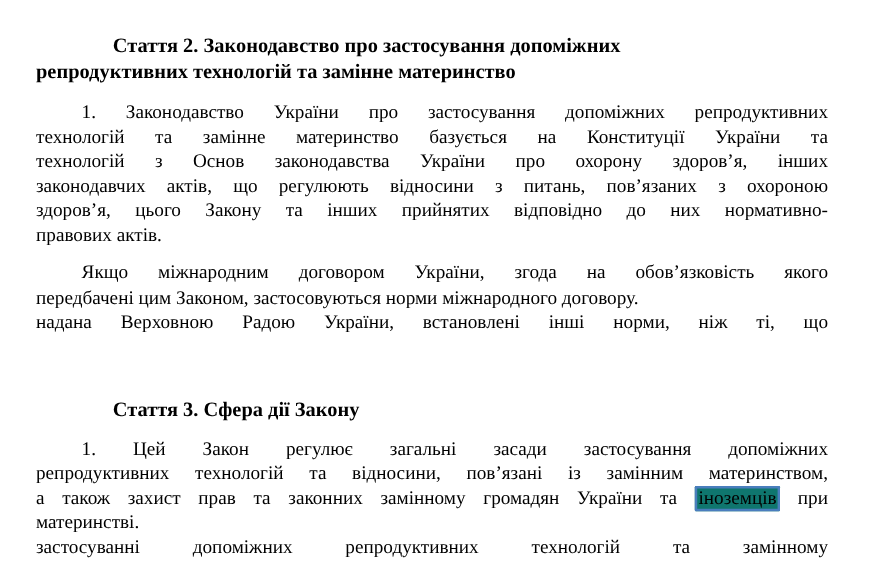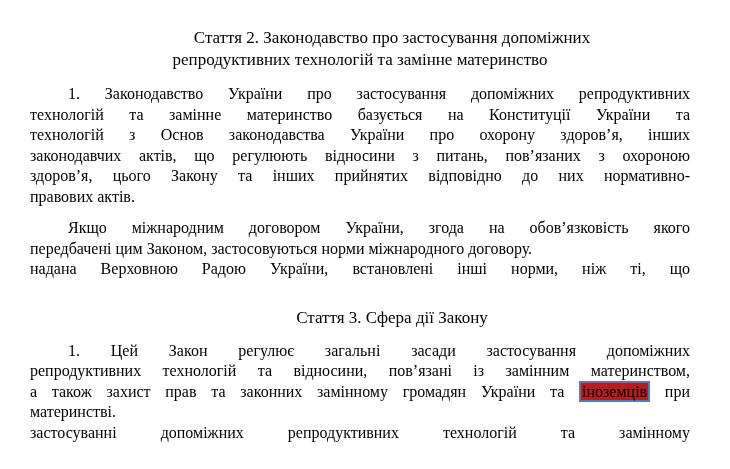--- a/index.html
+++ b/index.html
@@ -9,27 +9,27 @@
     height: 469px;
     box-sizing: border-box;
     padding: 27px 40px 0 30px;
     background: #ffffff;
     color: #000000;
     font-family: "Liberation Serif", "DejaVu Serif", serif;
     font-size: 16px;
     overflow: hidden;
   }
   .heading {
-    font-weight: 400;
+    font-weight: 700;
     font-size: 17px;
     line-height: 22px;
-    text-align: center;
+    text-align: left;
   }
   .heading-a2 { margin-bottom: 13px; }
-  .heading-a3 { margin-top: 27px; margin-bottom: 12px; }
+  .heading-a3 { margin-top: 51px; margin-bottom: 12px; }
   .indent-heading { text-indent: 64px; }
   .para { line-height: 20.5px; }
   .para-1 { margin-bottom: 11px; }
   .line {
     text-align: justify;
     text-align-last: justify;
     -moz-text-align-last: justify;
   }
   .line.first { text-indent: 38px; }
   .line.last { text-align-last: left; -moz-text-align-last: left; }
@@ -65,18 +65,18 @@
     <div class="line">надана Верховною Радою України, встановлені інші норми, ніж ті, що</div>
   </div>
 
   <div class="heading heading-a3">
     <div class="indent-heading">Стаття 3. Сфера дії Закону</div>
   </div>
 
   <div class="para">
     <div class="line first">1. Цей Закон регулює загальні засади застосування допоміжних</div>
     <div class="line">репродуктивних технологій та відносини, пов’язані із замінним материнством,</div>
-    <div class="line"><span>а також захист прав та законних замінному громадян України та </span><span class="hl" style="background: #b91c1c; border-color: rgb(74, 126, 189);">іноземців</span><span> при</span></div>
+    <div class="line"><span>а також захист прав та законних замінному громадян України та </span><span class="hl" style="background: #0f766e; border-color: rgb(74, 126, 189);">іноземців</span><span> при</span></div>
     <div class="line last">материнстві.</div>
     <div class="line">застосуванні допоміжних репродуктивних технологій та замінному</div>
   </div>
 
 </div>
 
 </body></html>

